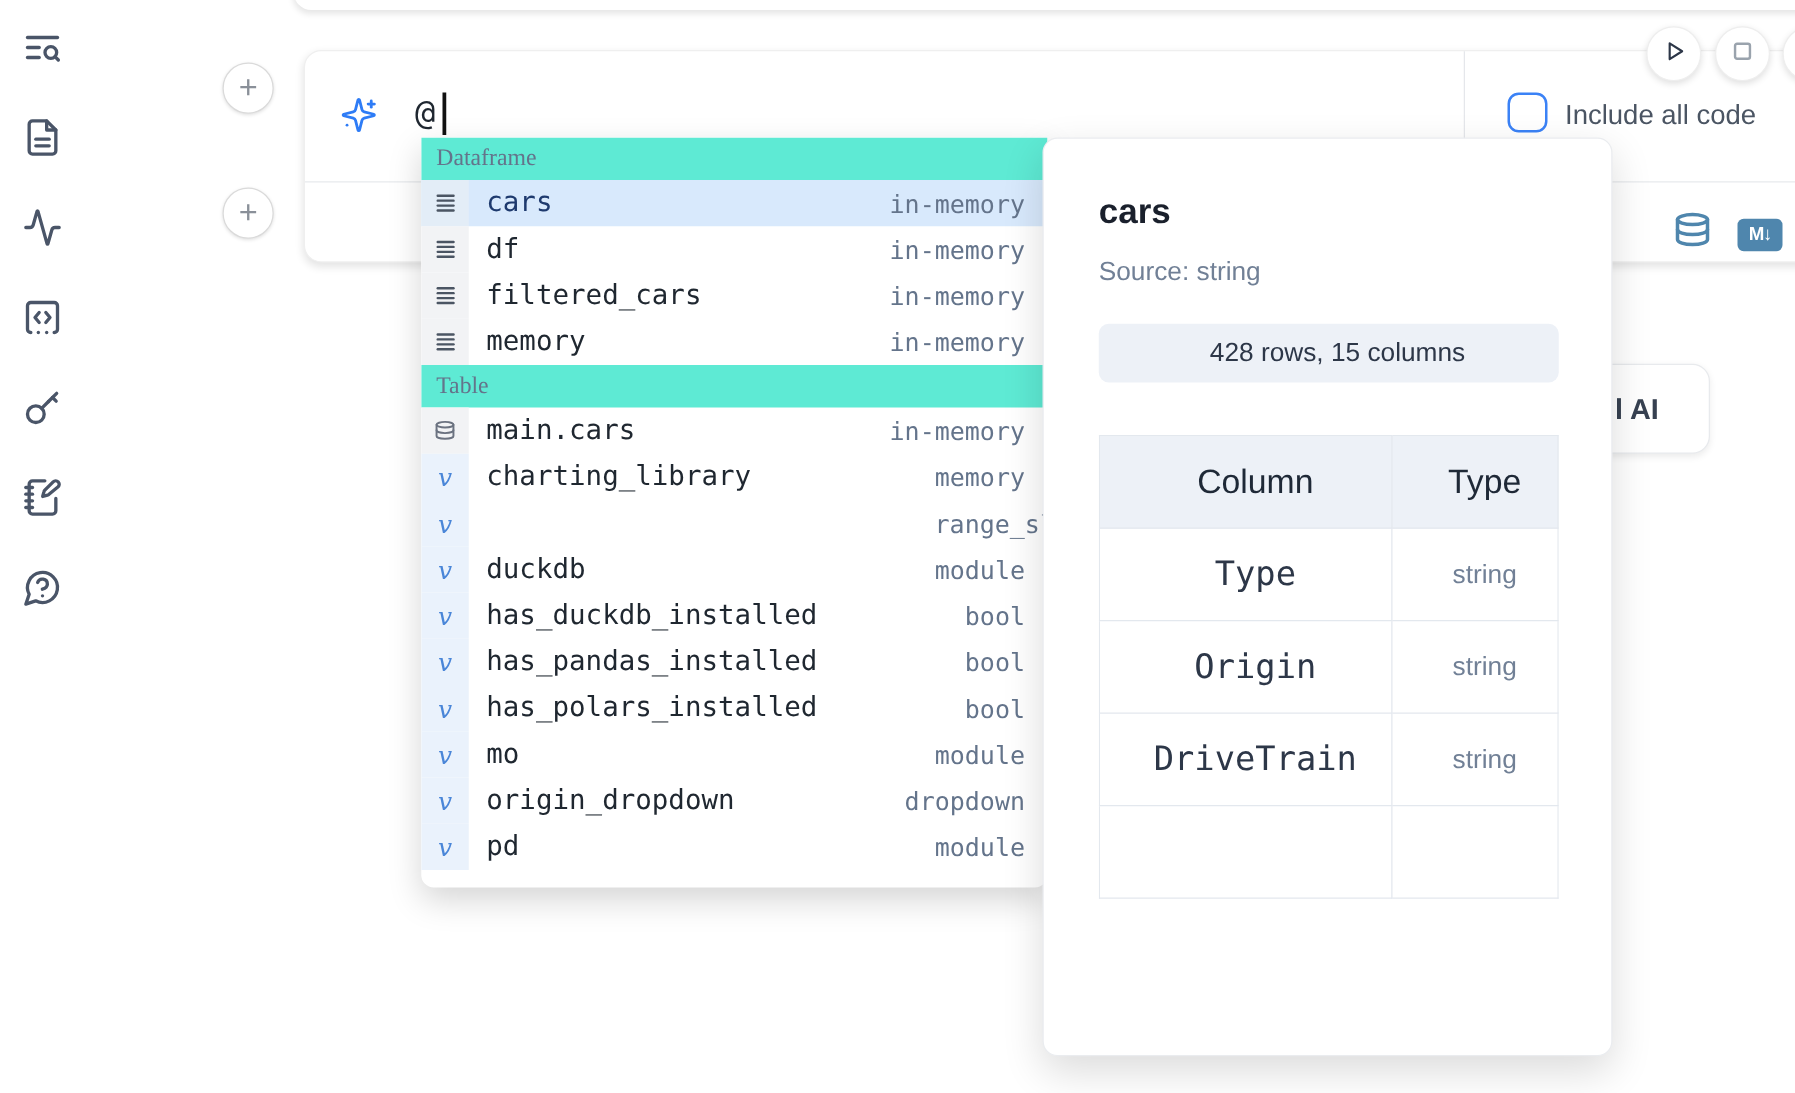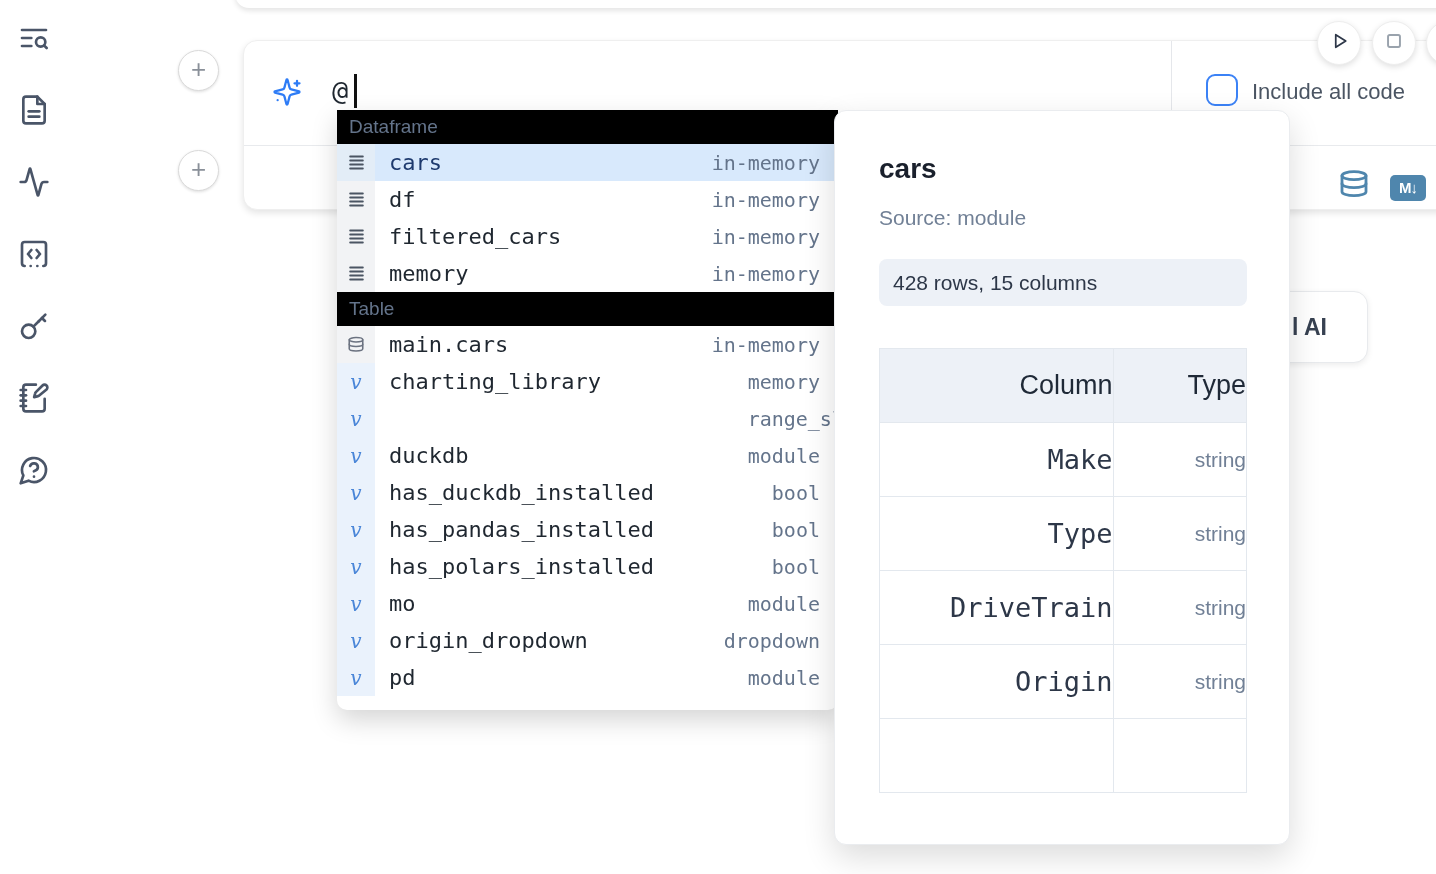--- a/index.html
+++ b/index.html
@@ -50,22 +50,22 @@
   .circle-btn { position:absolute; top:21px; width:44px; height:44px; border-radius:50%;
     background:#fff; border:1px solid #eeeeee; box-shadow:0 2px 6px rgba(0,0,0,.13);
     z-index:5; cursor:pointer; display:flex; align-items:center; justify-content:center; }
   #run-btn { left:1317px; } #stop-btn { left:1372px; } #extra-btn { left:1426px; }
   .circle-btn svg { width:26px; height:26px; }
 
   
   #autocomplete { position:absolute; left:337px; top:110px; width:501px; height:600px;
     background:#fff; border-radius:0 0 10px 10px; overflow:hidden; z-index:6;
     box-shadow:0 10px 26px rgba(0,0,0,.17); }
-  .section-header { height:34px; line-height:34px; background:#000000; color:#64748b;
-    font-size:19px; padding-left:12px; font-family:Liberation Sans, sans-serif; }
+  .section-header { height:34px; line-height:34px; background:#5eead4; color:#64748b;
+    font-size:19px; padding-left:12px; font-family:Liberation Serif, serif; }
   .ac-item { height:37px; display:flex; align-items:center;
     font-family:"DejaVu Sans Mono", monospace; cursor:pointer; }
   .ac-gutter { width:38px; height:37px; flex:none; display:flex; align-items:center;
     justify-content:center; background:#f2f3f5; }
   .kind-variable .ac-gutter { background:#eaf2fc; }
   .ac-gutter svg { width:19px; height:19px; color:#4b5563; }
   .kind-table .ac-gutter svg { width:18px; height:18px; color:#6b7280; }
   .v-glyph { font-family:"DejaVu Serif", serif; font-style:italic; font-size:20px; color:#4a86d8; }
   .ac-name { margin-left:14px; font-size:22px; color:#1f2730; white-space:nowrap; }
   .ac-type { margin-left:auto; padding-right:18px; font-size:20px; color:#64748b; white-space:nowrap; }
@@ -75,24 +75,24 @@
   .ac-type.clip-right { margin-right:-18px; padding-right:0; }
 
   
   #popover { position:absolute; left:834px; top:110px; width:456px; height:735px;
     background:#fff; border:1px solid #eaecef; border-radius:12px; z-index:8;
     box-shadow:0 12px 32px rgba(0,0,0,.14); }
   .pop-title { position:absolute; left:44px; top:42px; font-size:28px; font-weight:bold; color:#1a202c; }
   .pop-source { position:absolute; left:44px; top:95px; font-size:21px; color:#718096; }
   .pop-pill { position:absolute; left:44px; top:148px; width:368px; height:47px;
     background:#edf1f7; border-radius:8px; font-size:21px; color:#2d3748;
-    line-height:47px; padding-left:14px; }
+    line-height:47px; padding-left:14px;text-align:center; }
   .pop-table-wrap { position:absolute; left:44px; top:237px; width:368px; height:465px; overflow:hidden; }
   table.pop-table { border-collapse:collapse; width:368px; }
-  .pop-table th, .pop-table td { border:1px solid #e3e8ee; height:74px; text-align:right;
+  .pop-table th, .pop-table td { border:1px solid #e3e8ee; height:74px; text-align:center;
     padding-left:16px; font-weight:400; }
   .pop-table th { background:#edf1f7; font-size:27px; color:#1f2937; }
   .pop-table col.c1 { width:234px; } .pop-table col.c2 { width:134px; }
   .pop-table td.col-name { font-family:"DejaVu Sans Mono", monospace; font-size:27px; color:#2d3748; }
   .pop-table td.col-type { font-size:21px; color:#718096; }
 
   
   #ai-button { position:absolute; left:1158px; top:291px; width:210px; height:72px;
     background:#fff; border:1px solid #e8eaed; border-radius:14px; z-index:7;
     box-shadow:0 2px 6px rgba(0,0,0,.08); text-align:right; line-height:70px;
@@ -309,49 +309,45 @@
       </span>
     <span class="ac-name">pd</span>
     <span class="ac-type">module</span>
   </div>
   </div>
 
 <div id="ai-button">l AI</div>
 
 <div id="popover">
   <div class="pop-title">cars</div>
-  <div class="pop-source">Source: module</div>
+  <div class="pop-source">Source: string</div>
   <div class="pop-pill">428 rows, 15 columns</div>
   <div class="pop-table-wrap">
     <table class="pop-table">
       <colgroup>
           <col class="c1">
           <col class="c2">
         </colgroup>
       <thead>
           <tr>
         <th>Column</th>
         <th>Type</th>
       </tr>
         </thead>
       <tbody id="pop-rows">
           <tr>
-    <td class="col-name">Make</td>
-    <td class="col-type">string</td>
-  </tr>
-          <tr>
     <td class="col-name">Type</td>
     <td class="col-type">string</td>
   </tr>
           <tr>
-    <td class="col-name">DriveTrain</td>
+    <td class="col-name">Origin</td>
     <td class="col-type">string</td>
   </tr>
           <tr>
-    <td class="col-name">Origin</td>
+    <td class="col-name">DriveTrain</td>
     <td class="col-type">string</td>
   </tr>
           <tr>
     <td class="col-name"></td>
     <td class="col-type"></td>
   </tr>
         </tbody>
     </table>
   </div>
 </div>

